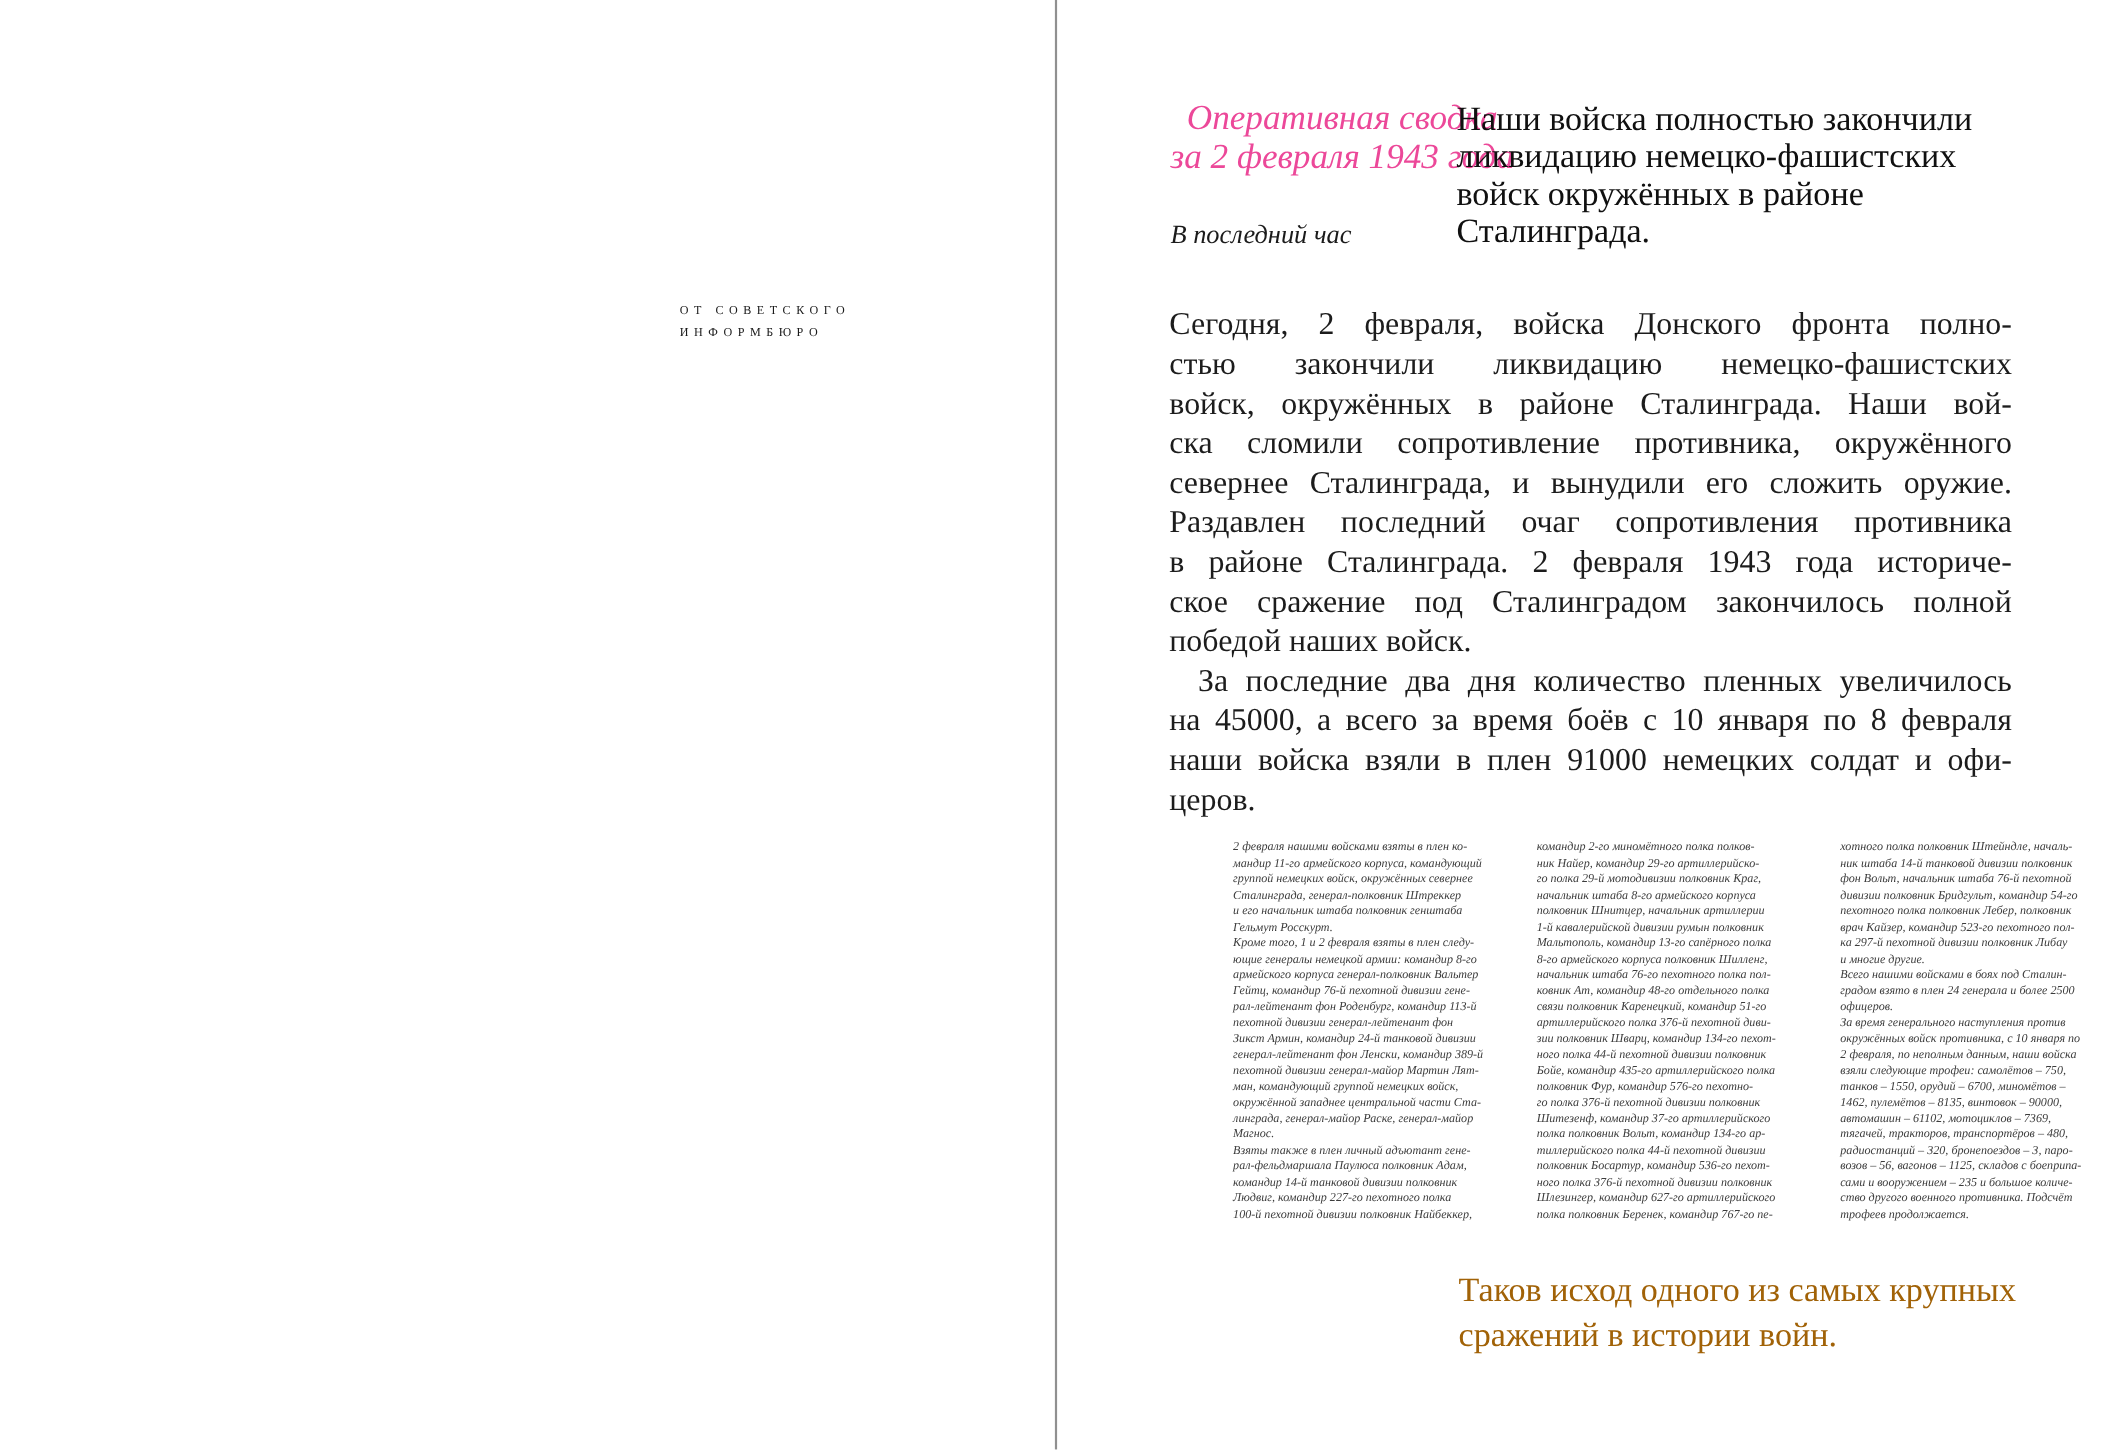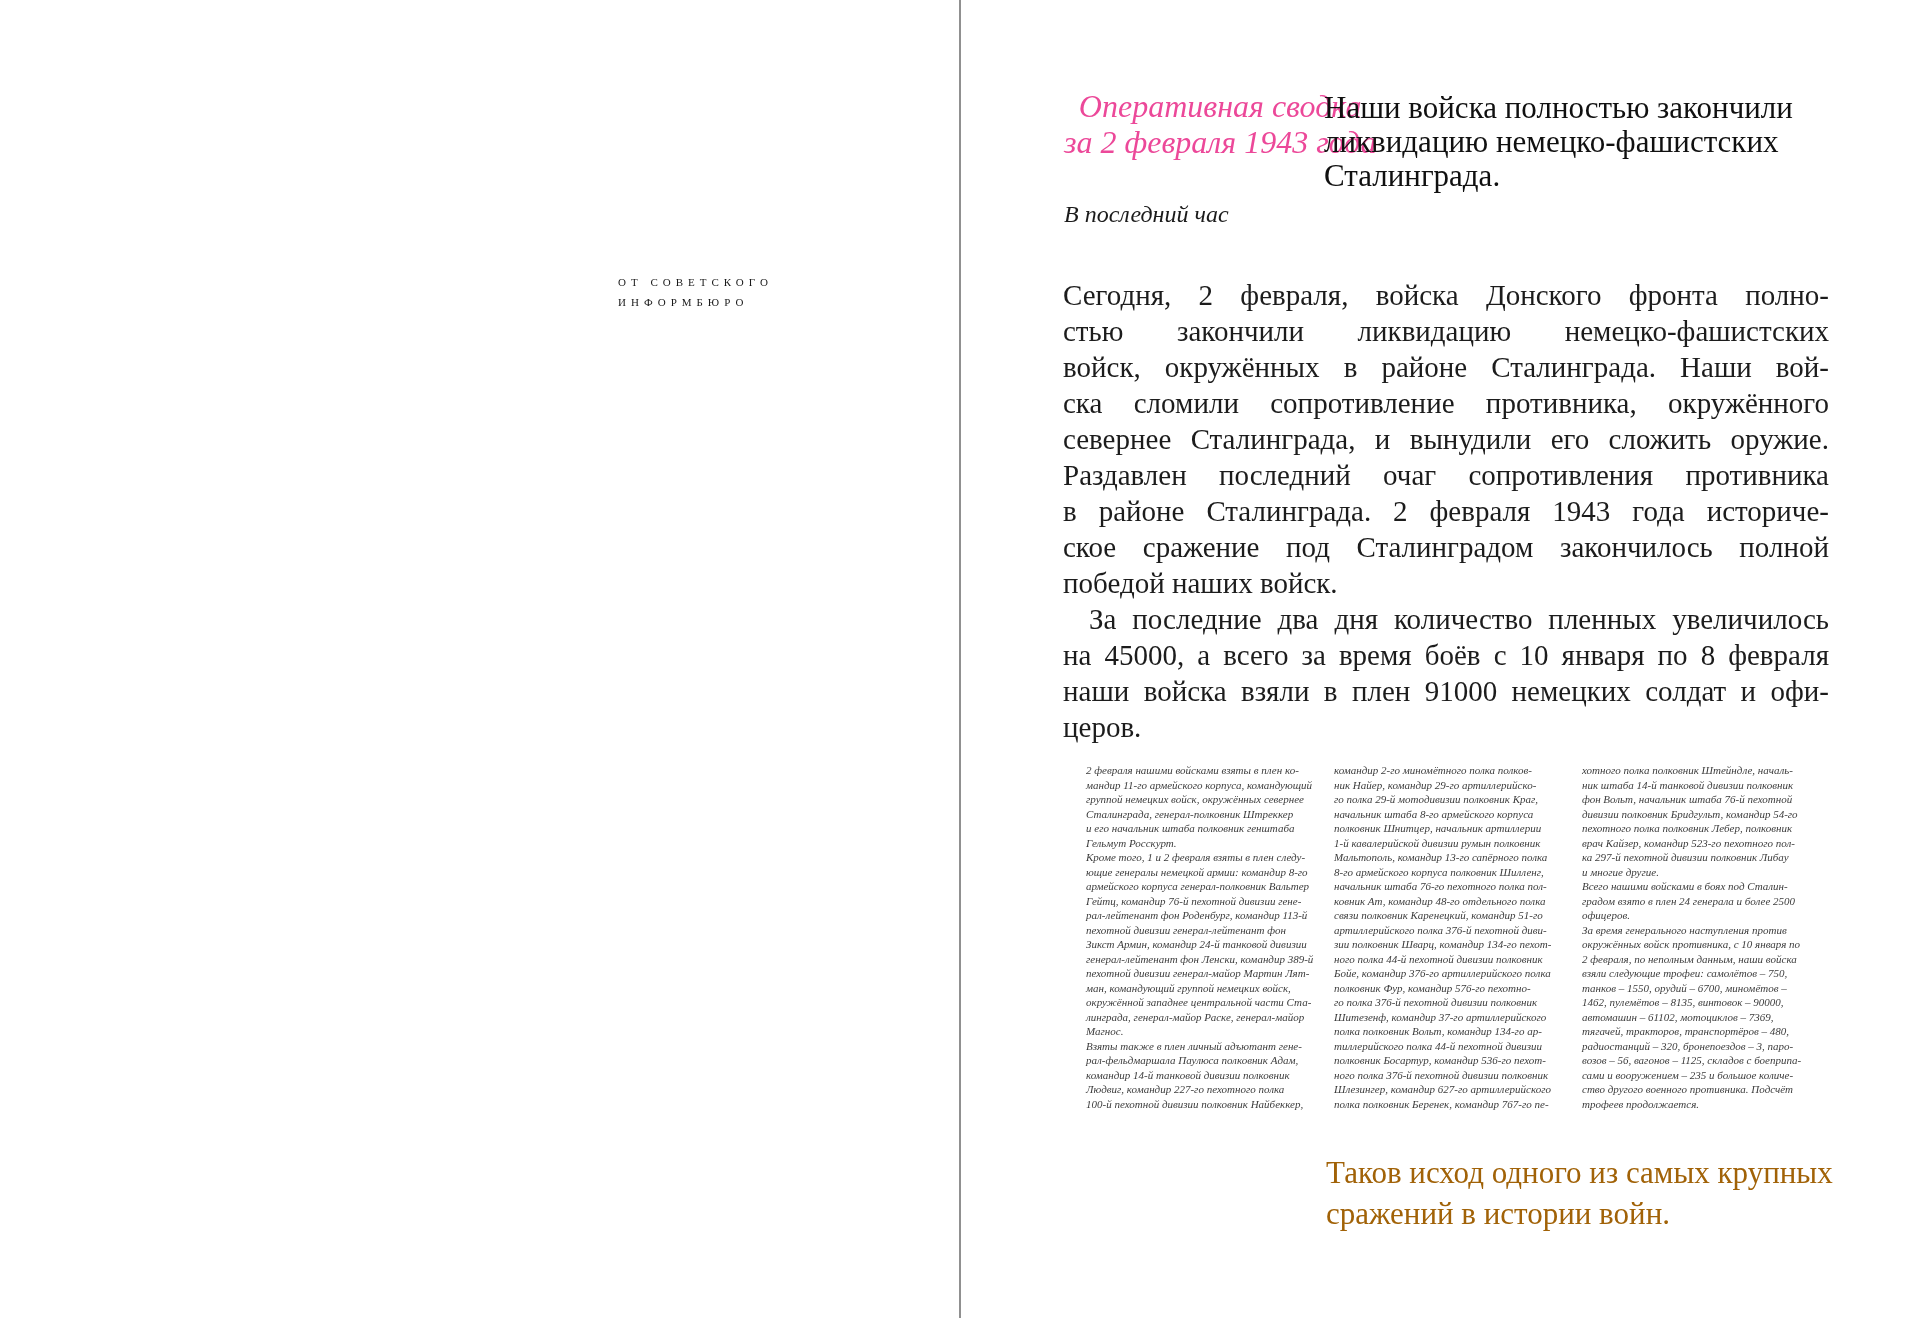--- a/index.html
+++ b/index.html
@@ -71,24 +71,24 @@
     text-align-last: justify;
   }
   .justify-lines > div:last-child {
     text-align-last: left;
   }
   .indent-first > div:first-child {
     text-indent: 26px;
   }
   .columns {
     position: absolute;
-    left: 1086px;
+    left: 1121px;
     top: 763px;
     display: flex;
-    gap: 6px;
+    gap: 34px;
   }
   .report-col {
     width: 242px;
     font-style: italic;
     font-size: 11px;
     line-height: 14.5px;
     color: #3c3c3c;
   }
   .closing {
     position: absolute;
@@ -116,20 +116,21 @@
     <div>за 2 февраля 1943 года</div>
   </div>
 
   <div class="kicker-last">
     <div>В последний час</div>
   </div>
 
   <div class="headline">
       <div>Наши войска полностью закончили</div>
       <div>ликвидацию немецко-фашистских</div>
+      <div>войск окружённых в районе</div>
       <div>Сталинграда.</div>
     </div>
 
   <div class="body-text">
     <div class="justify-lines">
         <div>Сегодня, 2 февраля, войска Донского фронта полно-</div>
         <div>стью закончили ликвидацию немецко-фашистских</div>
         <div>войск, окружённых в районе Сталинграда. Наши вой-</div>
         <div>ска сломили сопротивление противника, окружённого</div>
         <div>севернее Сталинграда, и вынудили его сложить оружие.</div>
@@ -181,21 +182,21 @@
         <div>полковник Шнитцер, начальник артиллерии</div>
         <div>1-й кавалерийской дивизии румын полковник</div>
         <div>Мальтополь, командир 13-го сапёрного полка</div>
         <div>8-го армейского корпуса полковник Шилленг,</div>
         <div>начальник штаба 76-го пехотного полка пол-</div>
         <div>ковник Ат, командир 48-го отдельного полка</div>
         <div>связи полковник Каренецкий, командир 51-го</div>
         <div>артиллерийского полка 376-й пехотной диви-</div>
         <div>зии полковник Шварц, командир 134-го пехот-</div>
         <div>ного полка 44-й пехотной дивизии полковник</div>
-        <div>Бойе, командир 376-го артиллерийского полка</div>
+        <div>Бойе, командир 435-го артиллерийского полка</div>
         <div>полковник Фур, командир 576-го пехотно-</div>
         <div>го полка 376-й пехотной дивизии полковник</div>
         <div>Шитезенф, командир 37-го артиллерийского</div>
         <div>полка полковник Вольт, командир 134-го ар-</div>
         <div>тиллерийского полка 44-й пехотной дивизии</div>
         <div>полковник Босартур, командир 536-го пехот-</div>
         <div>ного полка 376-й пехотной дивизии полковник</div>
         <div>Шлезингер, командир 627-го артиллерийского</div>
         <div>полка полковник Беренек, командир 767-го пе-</div>
       </div>

